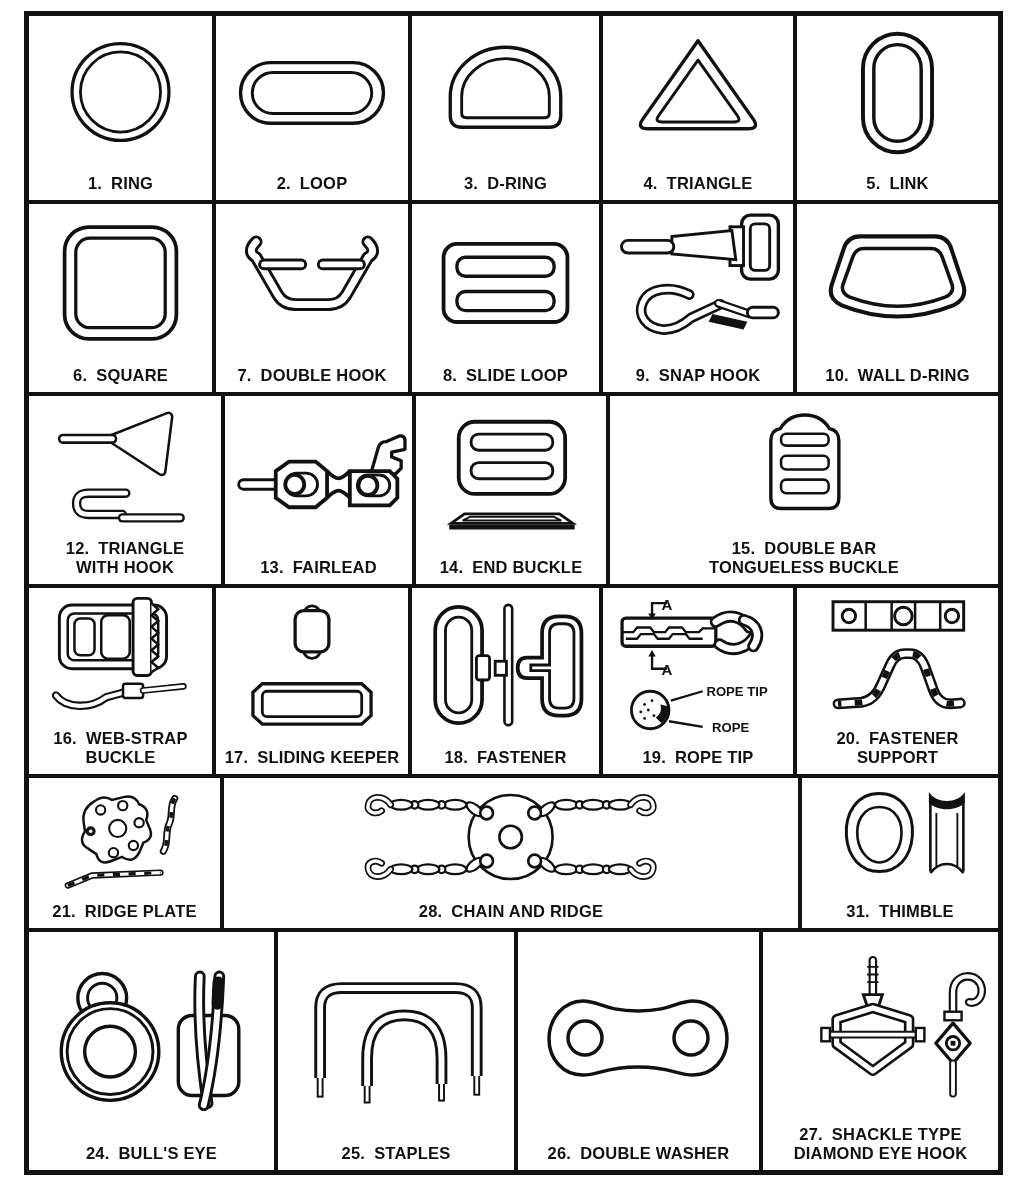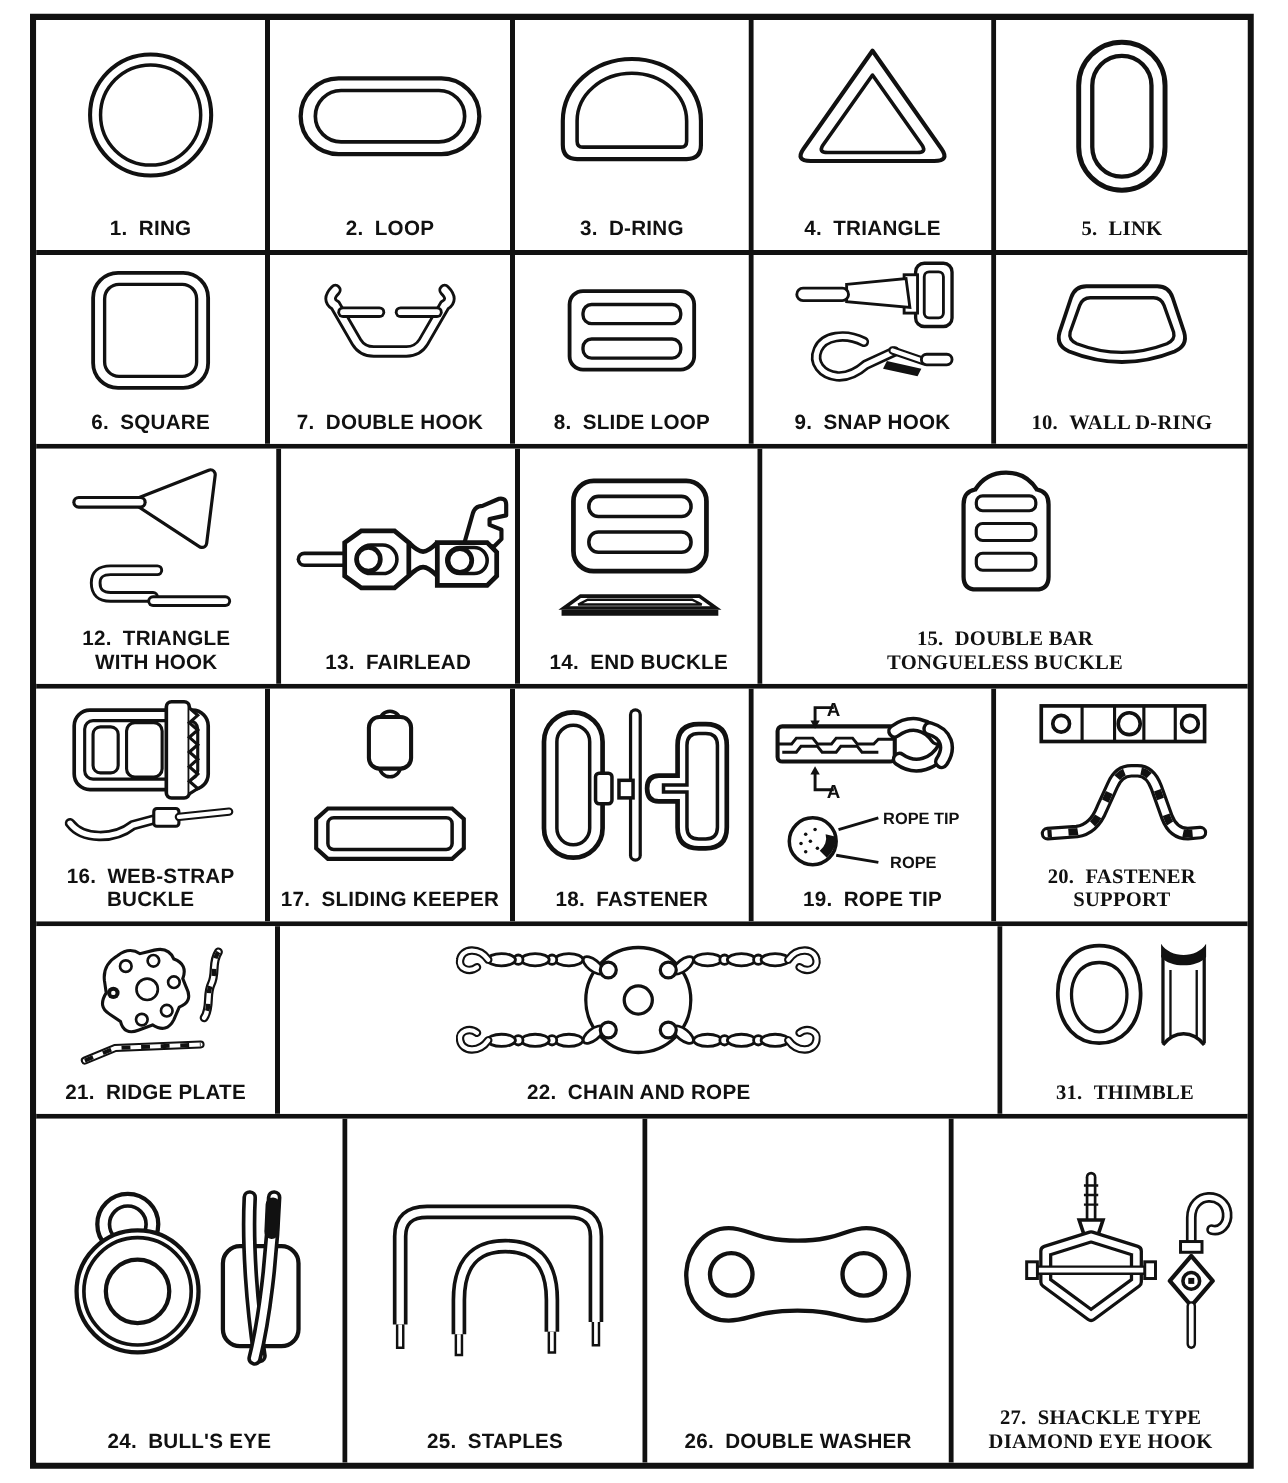--- a/index.html
+++ b/index.html
@@ -2,23 +2,23 @@
 <html><head>
 <meta charset="utf-8">
 <style>
   html,body{margin:0;padding:0;background:#fff;}
   .page{position:relative;width:1030px;height:1186px;background:#fff;overflow:hidden;
         font-family:"Liberation Sans",sans-serif;color:#111;}
   .frame{position:absolute;left:24px;top:11px;width:979px;height:1164px;
          border:5px solid #111;box-sizing:border-box;display:flex;flex-direction:column;background:#fff;}
   .row{display:flex;border-bottom:4px solid #111;box-sizing:border-box;}
   .row:last-child{border-bottom:none;flex:1;}
-  .r1{height:188px}.r2{height:155px}.r3{height:192px}.r4{height:190px}.r5{height:154px}
+  .r1{height:188px}.r2{height:192px}.r3{height:192px}.r4{height:190px}.r5{height:154px}
   .cell{position:relative;border-right:4px solid #111;box-sizing:border-box;background:#fff;}
-  .cell:last-child{border-right:none;font-family:Liberation Serif, serif;}
+  .cell:last-child{border-right:none;}
   .c-a{flex:0 0 187px}.c-b{flex:0 0 196px}.c-c{flex:0 0 191px}.c-d{flex:0 0 194px}.c-e{flex:1}
   .r5 .w1{flex:0 0 195px}.r5 .w2{flex:1}.r5 .w3{flex:0 0 196px}
   .r6 .v1{flex:0 0 249px}.r6 .v2{flex:0 0 240px}.r6 .v3{flex:0 0 245px}.r6 .v4{flex:1}
   .cell svg{position:absolute;left:3px;top:2px;width:calc(100% - 6px);height:calc(100% - 36px);}
   .cell.two svg{height:calc(100% - 52px);}
   .lbl{position:absolute;left:0;right:0;bottom:7px;text-align:center;
        font-weight:700;font-size:16.5px;letter-spacing:.2px;white-space:nowrap;line-height:1.15;}
   .lbl .num{margin-right:9px;}
   svg text{font-family:"Liberation Sans",sans-serif;font-weight:700;fill:#111;}
 </style>
@@ -296,21 +296,21 @@
         <use href="#chainseg" transform="translate(253,46)"></use>
         <use href="#chainseg" transform="translate(253,106) scale(1,-1)"></use>
         <use href="#chainseg" transform="translate(321,46) scale(-1,1)"></use>
         <use href="#chainseg" transform="translate(321,106) scale(-1,-1)"></use>
         <circle cx="287" cy="76" r="15" fill="#fff" stroke="#111" stroke-width="3.5"></circle>
         <circle cx="255" cy="44" r="8.5" fill="#fff" stroke="#111" stroke-width="3.5"></circle>
         <circle cx="319" cy="44" r="8.5" fill="#fff" stroke="#111" stroke-width="3.5"></circle>
         <circle cx="255" cy="108" r="8.5" fill="#fff" stroke="#111" stroke-width="3.5"></circle>
         <circle cx="319" cy="108" r="8.5" fill="#fff" stroke="#111" stroke-width="3.5"></circle>
       </svg>
-      <div class="lbl"><span class="num">22.</span><span>CHAIN AND ROPE</span></div>
+      <div class="lbl"><span class="num">28.</span><span>CHAIN AND RIDGE</span></div>
     </div>
     <div class="cell w3">
       <svg viewBox="0 0 195 152">
         <path d="M70,18 C100,18 116,44 114,74 C112,104 94,122 70,122 C46,122 28,104 26,74 C24,44 40,18 70,18 Z" fill="none" stroke="#111" stroke-width="4"></path>
         <path d="M70,36 C92,36 102,56 99,78 C96,98 82,110 70,110 C58,110 44,98 41,78 C38,56 48,36 70,36 Z" fill="none" stroke="#111" stroke-width="3.5"></path>
         <path d="M138,28 L138,122" stroke="#111" stroke-width="3.5" fill="none"></path>
         <path d="M182,28 L182,122" stroke="#111" stroke-width="3.5" fill="none"></path>
         <path d="M146,44 L146,118 M174,44 L174,118" stroke="#111" stroke-width="2.5" fill="none"></path>
         <path d="M136,16 C146,32 174,32 184,16 L184,30 C174,42 146,42 136,30 Z" fill="#111"></path>
         <path d="M138,124 C150,108 170,108 182,124" fill="#fff" stroke="#111" stroke-width="3.5"></path>

